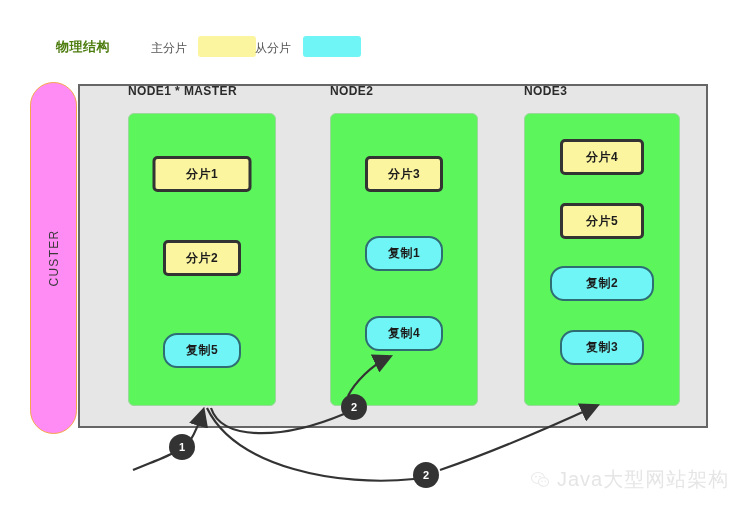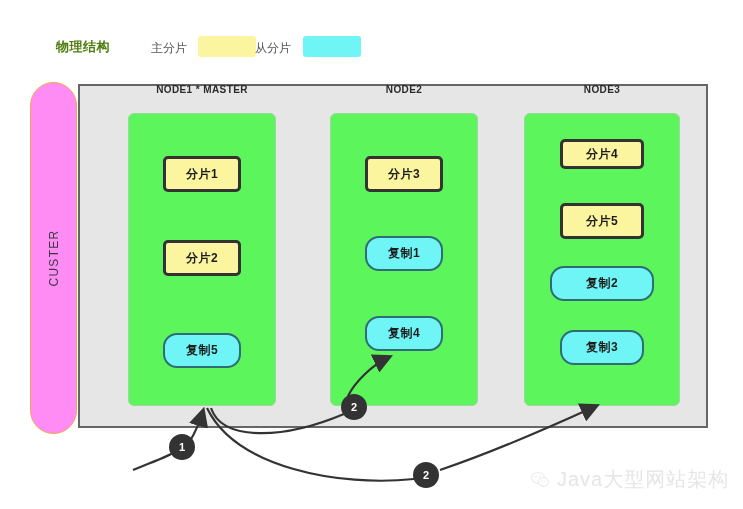--- a/index.html
+++ b/index.html
@@ -90,22 +90,22 @@
 
   
   .node {
     position: absolute;
     top: 84px;
   }
   .node-title {
     position: absolute;
     top: 0;
     width: 100%;
-    text-align: center;
-    font-size: 10px;
+    text-align: left;
+    font-size: 12px;
     font-weight: bold;
     color: #2b2b2b;
     letter-spacing: 0.4px;
   }
   .node-body {
     position: absolute;
     top: 29px;
     left: 0;
     background: #5CF55C;
     border: 1px solid #9bd89b;
@@ -200,39 +200,39 @@
 
   <div class="cluster-pill">
     <div class="cluster-pill-label">CUSTER</div>
   </div>
 
   <div class="panel"></div>
 
   <div class="node node1">
     <div class="node-title">NODE1 * MASTER</div>
     <div class="node-body">
-      <div class="box primary" style="top:42px; width:78px; height:36px;">分片1</div>
+      <div class="box primary" style="top:42px; width:99px; height:36px;">分片1</div>
       <div class="box primary" style="top:126px; width:78px; height:36px;">分片2</div>
       <div class="box replica" style="top:219px; width:78px; height:35px;">复制5</div>
     </div>
   </div>
 
   <div class="node node2">
     <div class="node-title">NODE2</div>
     <div class="node-body">
       <div class="box primary" style="top:42px; width:78px; height:36px;">分片3</div>
       <div class="box replica" style="top:122px; width:78px; height:35px;">复制1</div>
       <div class="box replica" style="top:202px; width:78px; height:35px;">复制4</div>
     </div>
   </div>
 
   <div class="node node3">
     <div class="node-title">NODE3</div>
     <div class="node-body">
-      <div class="box primary" style="top:25px; width:84px; height:30px;">分片4</div>
+      <div class="box primary" style="top:25px; width:84px; height:36px;">分片4</div>
       <div class="box primary" style="top:89px; width:84px; height:36px;">分片5</div>
       <div class="box replica" style="top:152px; width:104px; height:35px;">复制2</div>
       <div class="box replica" style="top:216px; width:84px; height:35px;">复制3</div>
     </div>
   </div>
 
   <svg class="arrows" viewBox="0 0 743 509">
     <defs>
       <marker id="ah" markerWidth="9" markerHeight="9" refX="7" refY="4.5" orient="auto">
         <path d="M0,0 L9,4.5 L0,9 z" fill="#333333"></path>

